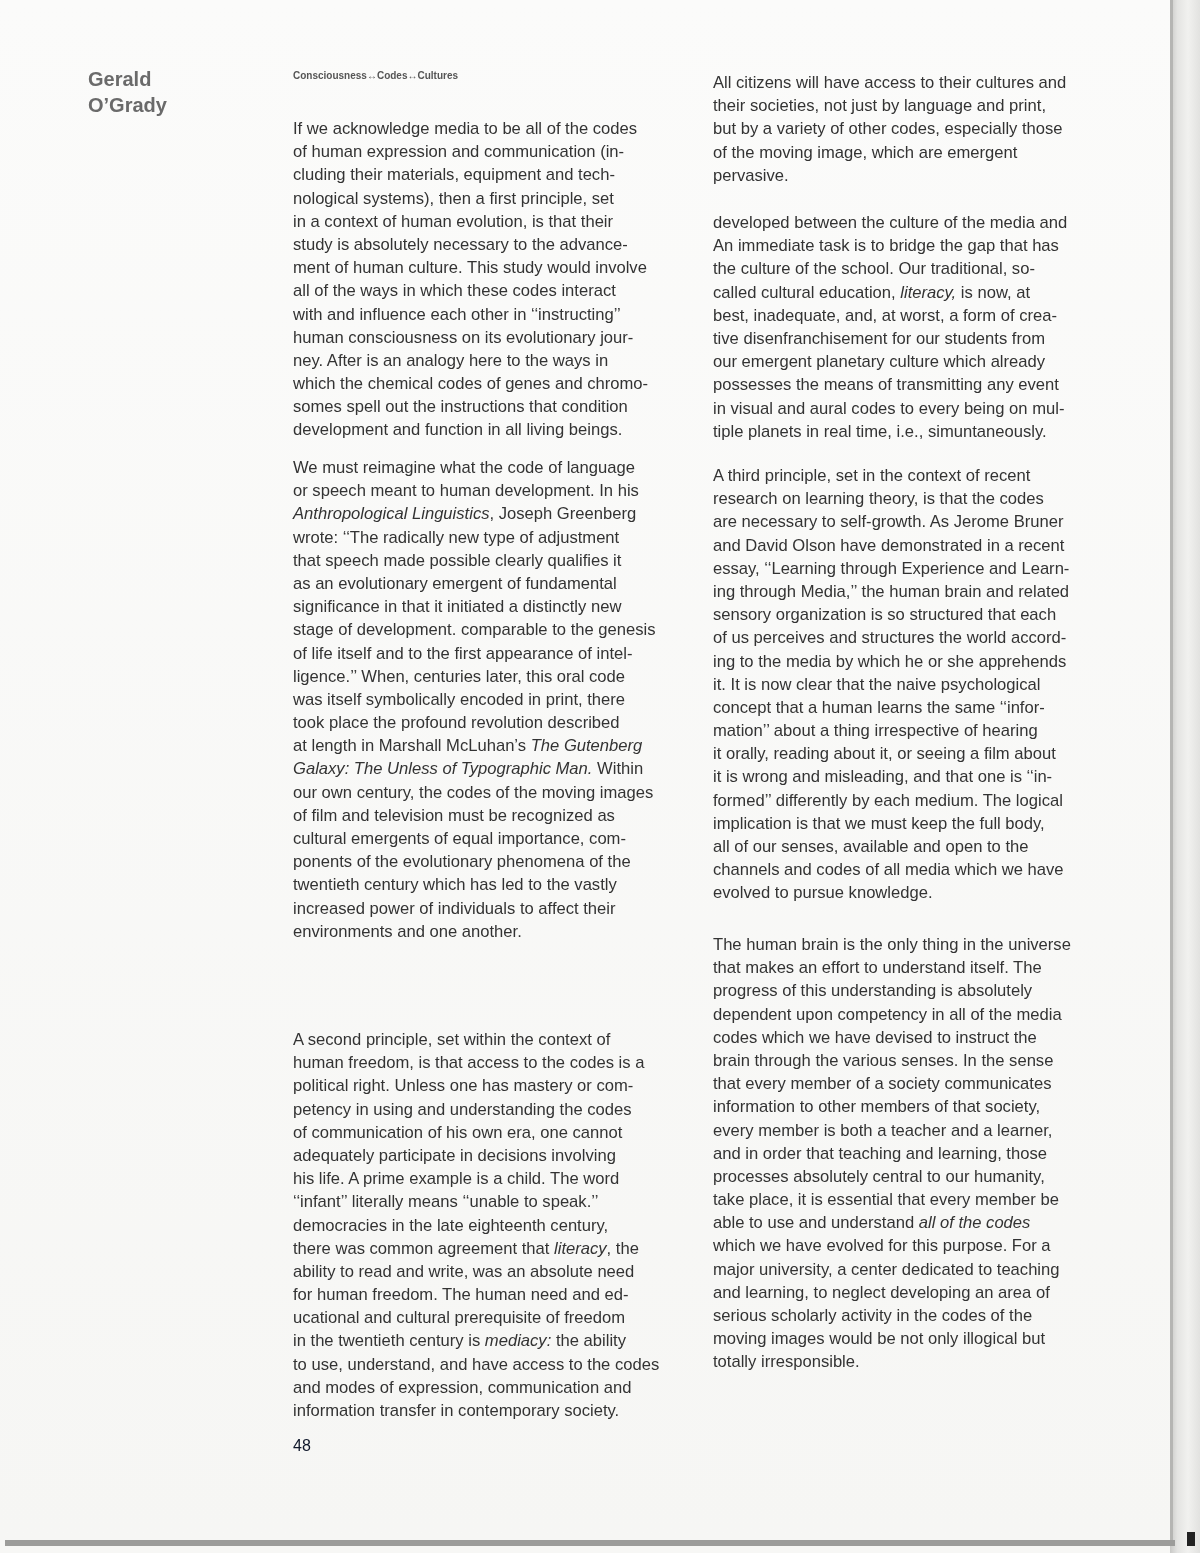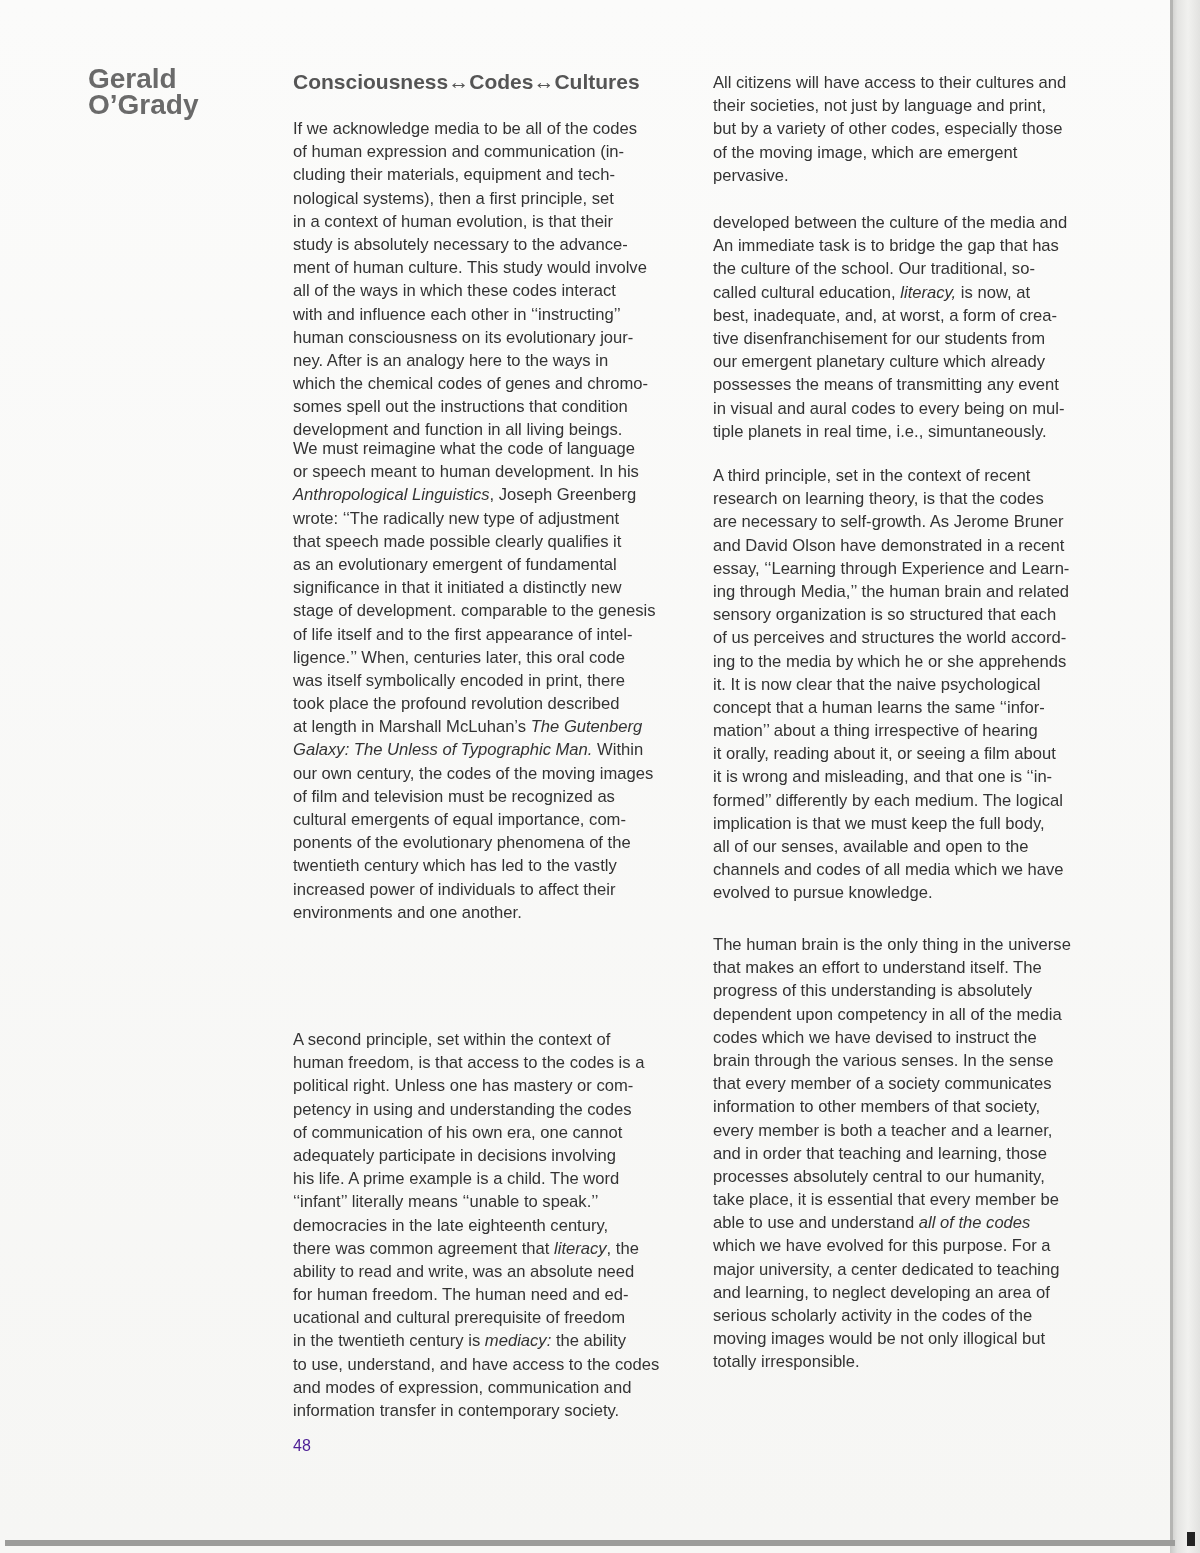--- a/index.html
+++ b/index.html
@@ -24,42 +24,42 @@
   .bottom-edge {
     position: absolute; left: 5px; top: 1540px; width: 1170px; height: 6px;
     background: #9c9c9a;
   }
   .corner-mark {
     position: absolute; left: 1187px; top: 1532px; width: 8px; height: 14px;
     background: #222;
   }
   .author {
     position: absolute; left: 88px; top: 66px;
-    font-size: 28px; font-weight: bold; line-height: 26px;
+    font-size: 20px; font-weight: bold; line-height: 26px;
     color: #6a6a6a;
   }
   .author div { white-space: nowrap; }
   .col {
     position: absolute; top: 0;
     font-size: 16.6px; line-height: 23.2px;
     color: #333;
   }
   .col1 { left: 293px; width: 410px; }
   .col2 { left: 713px; width: 420px; }
   .heading {
     position: absolute; left: 293px; top: 70px;
-    font-size: 21px; font-weight: bold; color: #555;
+    font-size: 10px; font-weight: bold; color: #555;
     white-space: nowrap;
   }
   .para { position: absolute; }
   .line { white-space: nowrap; height: 23.2px; }
   .line i { font-style: italic; }
   .page-num {
     position: absolute; left: 293px; top: 1437px;
-    font-size: 16px; color: #4c1d95;
+    font-size: 16px; color: #0f172a;
   }
 </style>
 </head>
 <body>
 
 <div class="page"></div>
 <div class="spine"></div>
 <div class="spine-edge"></div>
 <div class="bottom-edge"></div>
 <div class="corner-mark"></div>
@@ -81,21 +81,21 @@
       <div class="line">study is absolutely necessary to the advance-</div>
       <div class="line">ment of human culture. This study would involve</div>
       <div class="line">all of the ways in which these codes interact</div>
       <div class="line">with and influence each other in ‘‘instructing’’</div>
       <div class="line">human consciousness on its evolutionary jour-</div>
       <div class="line">ney. After is an analogy here to the ways in</div>
       <div class="line">which the chemical codes of genes and chromo-</div>
       <div class="line">somes spell out the instructions that condition</div>
       <div class="line">development and function in all living beings.</div>
     </div>
-  <div class="para" style="top:437px">
+  <div class="para" style="top:456px">
       <div class="line">We must reimagine what the code of language</div>
       <div class="line">or speech meant to human development.  In his</div>
       <div class="line"><i>Anthropological Linguistics</i>, Joseph Greenberg</div>
       <div class="line">wrote: ‘‘The radically new type of adjustment</div>
       <div class="line">that speech made possible clearly qualifies it</div>
       <div class="line">as an evolutionary emergent of fundamental</div>
       <div class="line">significance in that it initiated a distinctly new</div>
       <div class="line">stage of development. comparable to the genesis</div>
       <div class="line">of life itself and to the first appearance of intel-</div>
       <div class="line">ligence.’’ When, centuries later, this oral code</div>

